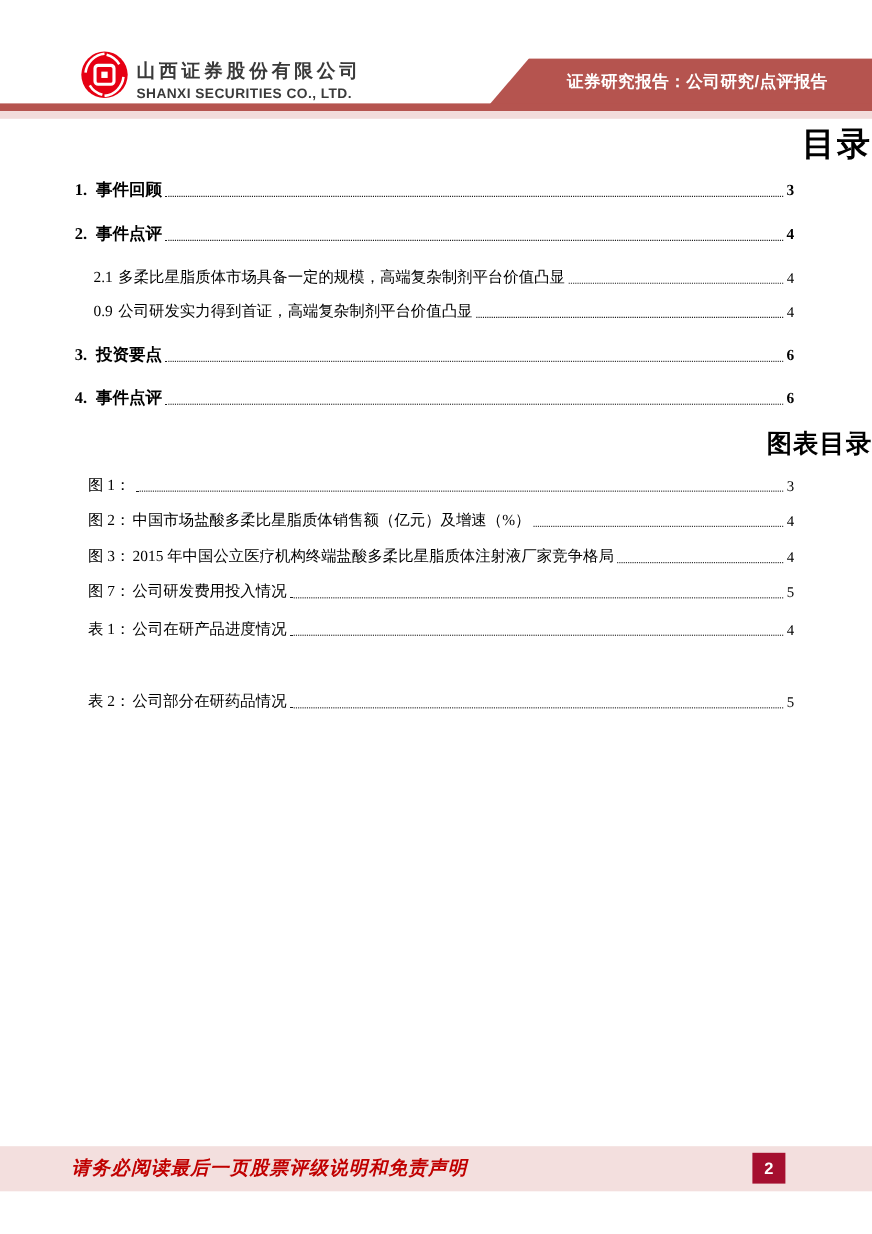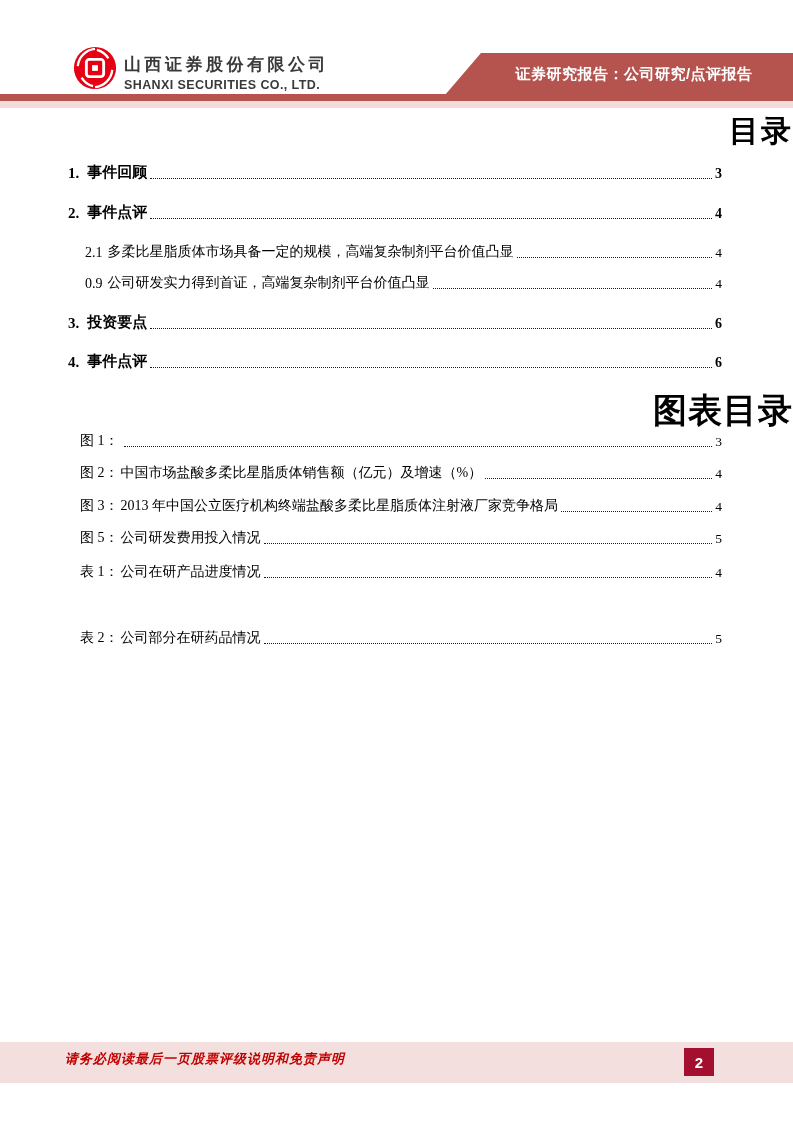--- a/index.html
+++ b/index.html
@@ -23,21 +23,21 @@
   #banner-label {
     padding-left:30px; color:#ffffff; font-weight:bold; font-size:15px;
     font-family:"Liberation Sans", sans-serif; letter-spacing:0.5px;
   }
   #red-band  { position:absolute; left:0; top:94px;  width:793px; height:7px; background:#b5544f; }
   #pink-band { position:absolute; left:0; top:101px; width:793px; height:7px; background:#f2dcdb; }
 
   
   .doc-title { position:absolute; left:0; width:793px; text-align:right; font-weight:bold; }
   #toc-title    { top:111px; font-size:30px; letter-spacing:2px; }
-  #charts-title { top:388px; font-size:34px; letter-spacing:1px; }
+  #charts-title { top:388px; font-size:23px; letter-spacing:1px; }
 
   
   .toc-row {
     position:absolute; left:68px; right:71px; height:20px;
     display:flex; align-items:flex-end; font-size:14px; white-space:nowrap;
   }
   .toc-row .num   { flex:none; margin-right:8px; }
   .toc-row .title { flex:none; }
   .toc-row .leader{
     flex:1 1 auto; min-width:12px; margin:0 3px 3px 3px;
@@ -50,21 +50,21 @@
   .toc-row.sub .num { margin-right:5px;margin-top:36px; }
   .toc-row.fig .num { margin-right:2px;margin-left:12px; }
 
   
   #footer-band {
     position:absolute; left:0; top:1042px; width:793px; height:41px;
     background:#f3dfde;
   }
   #footer-disclaimer {
     position:absolute; left:65px; top:1050px;
-    font-size:13px; font-weight:bold; font-style:italic;
+    font-size:17px; font-weight:bold; font-style:italic;
     color:#c00000; letter-spacing:1px;
   }
   #page-box {
     position:absolute; left:684px; top:1048px; width:30px; height:28px;
     background:#a50f2f; color:#ffffff; font-family:"Liberation Sans", sans-serif;
     font-size:15px; font-weight:bold; display:flex; align-items:center; justify-content:center;
   }
 </style>
 </head>
 <body>
@@ -139,26 +139,26 @@
     <span class="page">3</span>
   </div>
   <div class="toc-row fig" style="top:462px">
     <span class="num">图 2：</span>
     <span class="title">中国市场盐酸多柔比星脂质体销售额（亿元）及增速（%）</span>
     <span class="leader"></span>
     <span class="page">4</span>
   </div>
   <div class="toc-row fig" style="top:495px">
     <span class="num">图 3：</span>
-    <span class="title">2013 年中国公立医疗机构终端盐酸多柔比星脂质体注射液厂家竞争格局</span>
+    <span class="title">2015 年中国公立医疗机构终端盐酸多柔比星脂质体注射液厂家竞争格局</span>
     <span class="leader"></span>
     <span class="page">4</span>
   </div>
   <div class="toc-row fig" style="top:527px">
-    <span class="num">图 5：</span>
+    <span class="num">图 7：</span>
     <span class="title">公司研发费用投入情况</span>
     <span class="leader"></span>
     <span class="page">5</span>
   </div>
 
   <div class="toc-row fig" style="top:561px">
     <span class="num">表 1：</span>
     <span class="title">公司在研产品进度情况</span>
     <span class="leader"></span>
     <span class="page">4</span>

